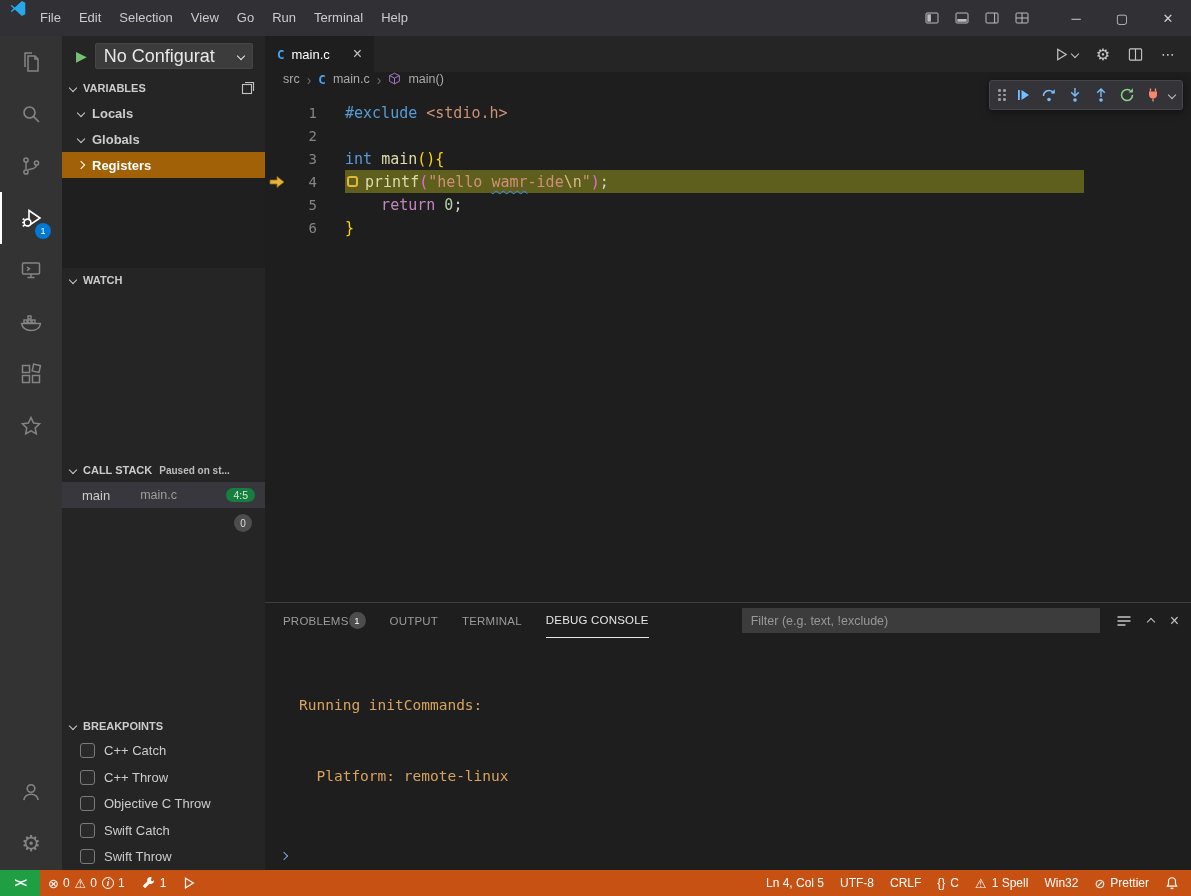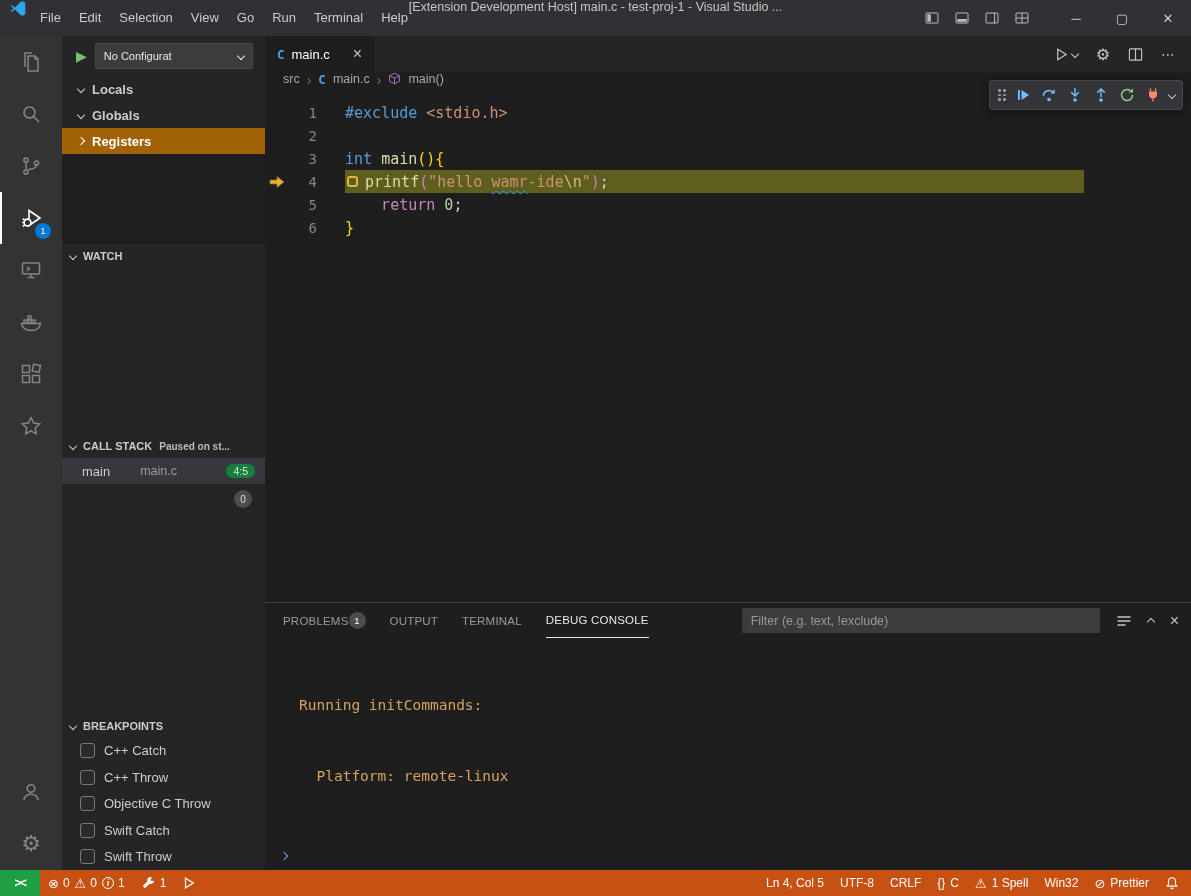--- a/index.html
+++ b/index.html
@@ -25,21 +25,21 @@
   .activity { width:62px; background:#333333; display:flex; flex-direction:column; align-items:center; }
   .act-item { width:62px; height:52px; display:flex; align-items:center; justify-content:center; position:relative; color:#858585; }
   .act-item.active { color:#ffffff; border-left:2px solid #ffffff; }
   .act-badge { position:absolute; right:11px; bottom:5px; background:#0078d4; color:#fff; border-radius:50%; width:16px; height:16px; font-size:9px; display:flex; align-items:center; justify-content:center; }
   .act-bottom { margin-top:auto; display:flex; flex-direction:column; align-items:center; }
   .gear-glyph { font-size:22px; color:#858585; }
   
   .sidebar { width:203px; background:#252526; display:flex; flex-direction:column; overflow:hidden; }
   .sb-toolbar { height:40px; display:flex; align-items:center; padding:0 12px 0 14px; gap:8px; flex:none; }
   .play-glyph { color:#75c275; font-size:14px; }
-  .config-select { flex:1; height:26px; background:#3c3c3c; border:1px solid #464646; border-radius:2px; display:flex; align-items:center; justify-content:space-between; padding:0 8px; color:#e8e8e8; font-size:11px; }
+  .config-select { flex:1; height:26px; background:#3c3c3c; border:1px solid #464646; border-radius:2px; display:flex; align-items:center; justify-content:space-between; padding:0 8px; color:#e8e8e8; font-size:18px; }
   .sb-h { height:24px; display:flex; align-items:center; gap:7px; padding:0 10px 0 8px; font-size:11px; font-weight:bold; color:#cccccc; flex:none; }
   .sb-h .spacer { margin-left:auto; }
   .chev { display:inline-block; width:6px; height:6px; border-right:1.4px solid currentColor; border-bottom:1.4px solid currentColor; transform:rotate(45deg); }
   .chev.right { transform:rotate(-45deg); }
   .chev.up { transform:rotate(-135deg); }
   .tree-row { height:26px; display:flex; align-items:center; gap:8px; padding-left:16px; font-weight:bold; font-size:13px; flex:none; }
   .tree-row.selected { background:#a16207; color:#ffffff; }
   .vars-filler { height:90px; background:#1f1f20; flex:none; }
   .watch-filler { height:166px; flex:none; }
   .cs-note { font-size:10px; color:#bdbdbd; font-weight:bold; white-space:nowrap; overflow:hidden; }
@@ -112,21 +112,20 @@
   <div class="menus">
     <span class="menu-item">File</span>
     <span class="menu-item">Edit</span>
     <span class="menu-item">Selection</span>
     <span class="menu-item">View</span>
     <span class="menu-item">Go</span>
     <span class="menu-item">Run</span>
     <span class="menu-item">Terminal</span>
     <span class="menu-item">Help</span>
   </div>
-  <span class="win-title">[Extension Development Host] main.c - test-proj-1 - Visual Studio ...</span>
   <div class="win-right">
     <div class="layout-icons">
       <span>
           <svg width="14" height="14" viewBox="0 0 14 14" fill="none" stroke="#bdbdbd">
             <rect x="1" y="2" width="12" height="10" rx="1"></rect>
             <rect x="2.3" y="3.3" width="3.6" height="7.4" fill="#bdbdbd" stroke="none"></rect>
           </svg>
         </span>
       <span>
           <svg width="14" height="14" viewBox="0 0 14 14" fill="none" stroke="#bdbdbd">
@@ -248,20 +247,30 @@
 
   <div class="sidebar">
     <div class="sb-toolbar">
       <span class="play-glyph">▶</span>
       <div class="config-select">
         <span>No Configurat</span>
         <span class="chev"></span>
       </div>
     </div>
 
+    <div class="sb-h">
+      <span class="chev"></span>
+      <span>VARIABLES</span>
+      <span class="spacer">
+          <svg width="14" height="14" viewBox="0 0 14 14" fill="none" stroke="#c5c5c5" stroke-width="1.1">
+            <rect x="1.5" y="3.5" width="9" height="9"></rect>
+            <path d="M4 1.5h8.5V10"></path>
+          </svg>
+        </span>
+    </div>
     <div class="tree-row">
       <span class="chev"></span>
       <span>Locals</span>
     </div>
     <div class="tree-row">
       <span class="chev"></span>
       <span>Globals</span>
     </div>
     <div class="tree-row selected">
       <span class="chev right"></span>

